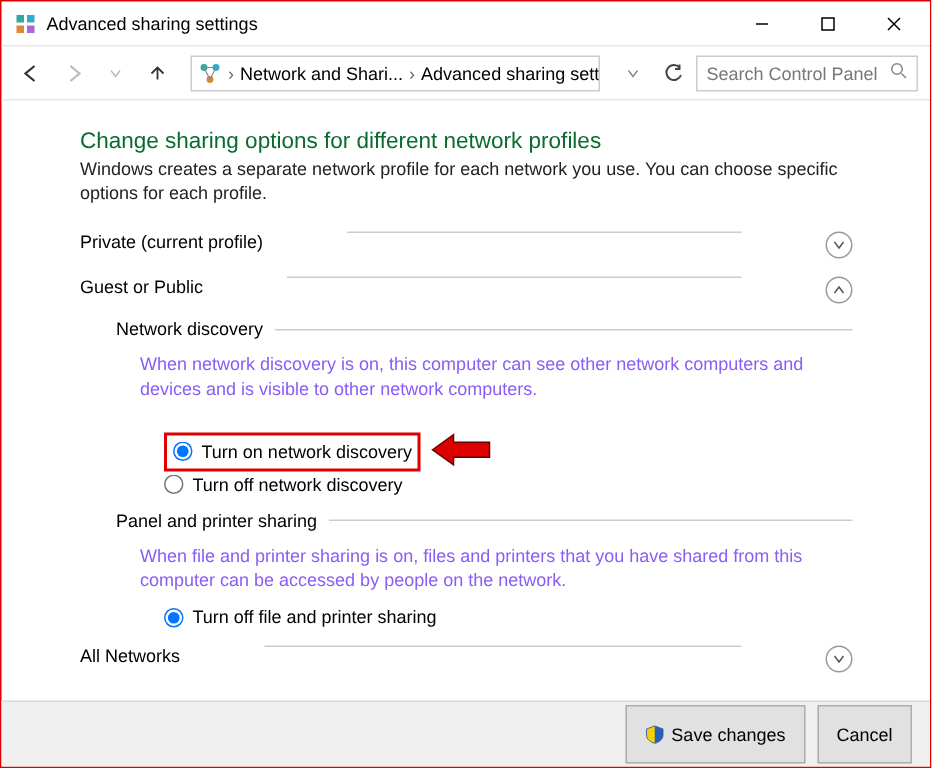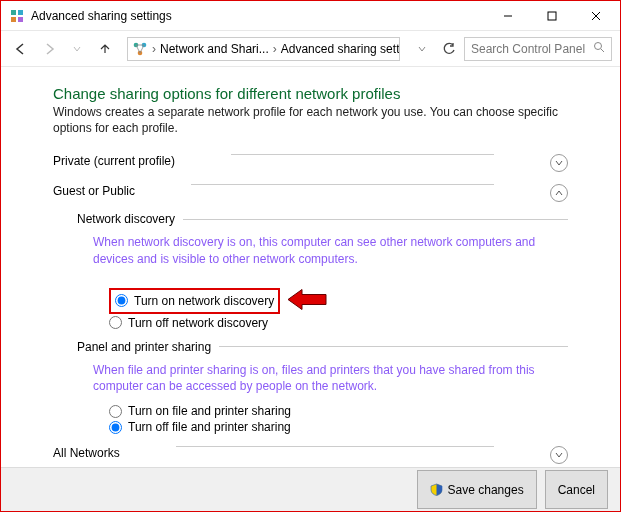--- a/index.html
+++ b/index.html
@@ -184,24 +184,20 @@
       </div>
 
       <div class="sub">
         <div class="sub-header">
           <span>Panel and printer sharing</span>
           <span class="rule"></span>
         </div>
         <p class="desc">When file and printer sharing is on, files and printers that you have shared from this computer can be accessed by people on the network.</p>
         <div class="radio-group">
           <label class="radio-item">
-            <input type="radio" name="fps" style="">
-            <span>Turn on file and printer sharing</span>
-          </label>
-          <label class="radio-item">
             <input type="radio" name="fps" checked="" style="">
             <span>Turn off file and printer sharing</span>
           </label>
         </div>
       </div>
     </div>
 
     <div class="profile">
       <div class="profile-header">
         <span>All Networks</span>

